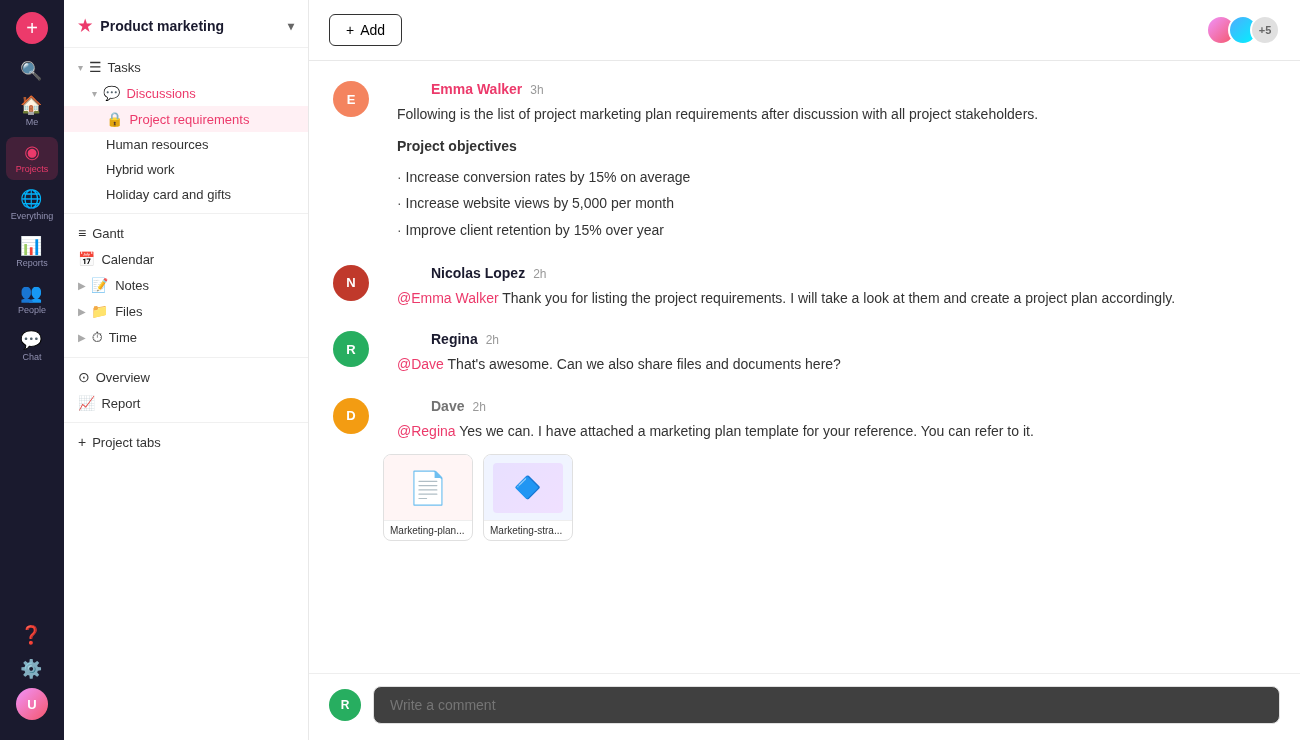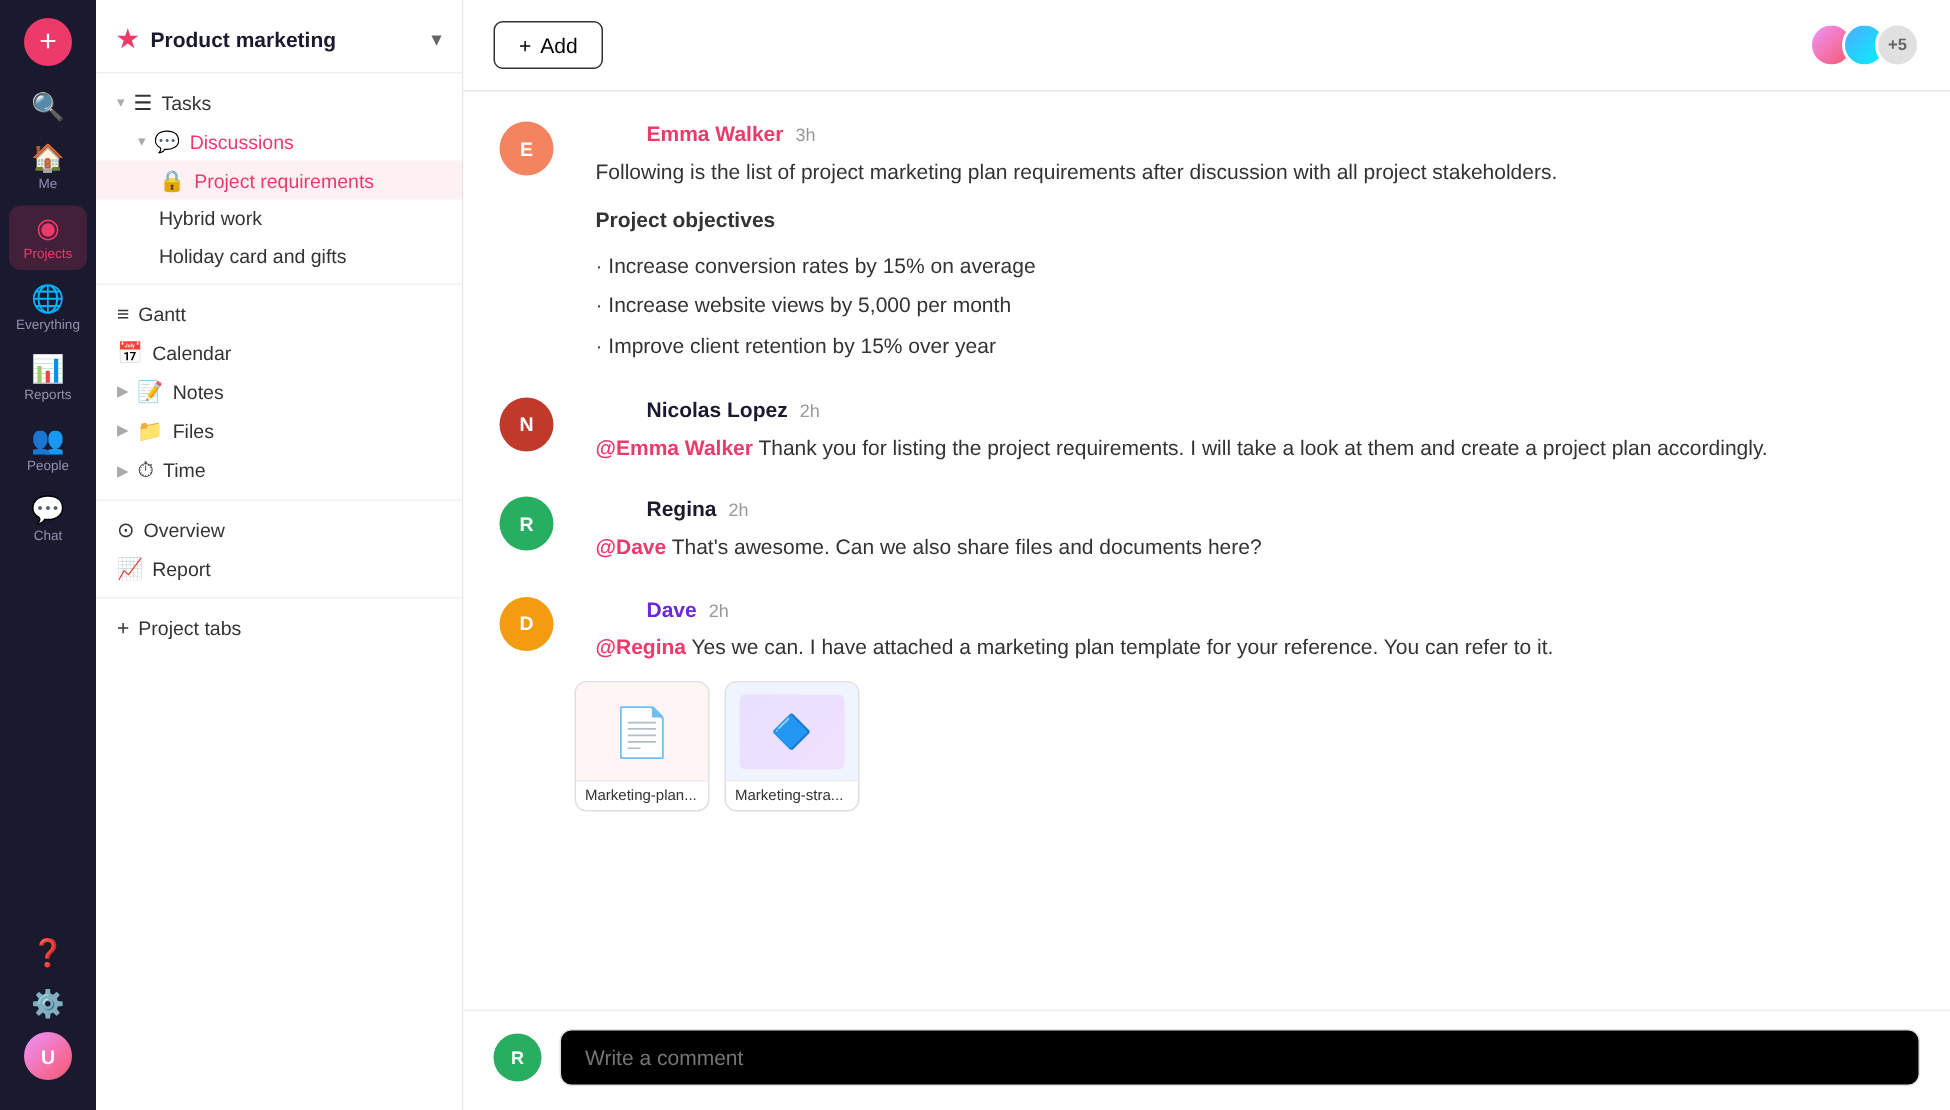--- a/index.html
+++ b/index.html
@@ -200,21 +200,21 @@
       margin-left: 14px;
     }
 
     .msg-text strong { font-weight: 700; display: block; margin-bottom: 6px; margin-top: 10px; }
     .msg-text strong:first-child { margin-top: 0; }
 
     .msg-text ul { list-style: none; padding: 0; }
     .msg-text ul li { padding: 2px 0; }
     .msg-text ul li::before { content: "·  "; color: #555; }
 
-    .mention { color: #ec3a6b; font-weight: 700; }
+    .mention { color: #ec3a6b; font-weight: 400; }
 
     
     .attachments {
       display: flex;
       gap: 10px;
       margin-top: 12px;
     }
     .attachment-card {
       width: 90px;
       border: 1px solid #e0e0e0;
@@ -250,21 +250,21 @@
       gap: 12px;
     }
     .comment-input {
       flex: 1;
       padding: 10px 16px;
       border: 1px solid #e0e0e0;
       border-radius: 8px;
       font-size: 14px;
       color: #aaa;
       outline: none;
-      background: #000000;
+      background: #404040;
     }
 
     
     .pdf-icon {
       font-size: 32px;
       color: #e53935;
     }
 
     
     .honeycomb-placeholder {
@@ -358,20 +358,23 @@
         <span>⊟</span>
         <span>🔍</span>
       </div>
     </div>
 
     <div class="sidebar-item indent2 active">
       <span class="item-icon lock-icon-pink">🔒</span>
       <span class="item-label">Project requirements</span>
     </div>
 
+    <div class="sidebar-item indent2">
+      <span class="item-label">Human resources</span>
+    </div>
 
     <div class="sidebar-item indent2">
       <span class="item-label">Hybrid work</span>
     </div>
 
     <div class="sidebar-item indent2">
       <span class="item-label">Holiday card and gifts</span>
     </div>
 
     <div class="section-divider"></div>
@@ -482,21 +485,21 @@
         <div class="msg-text">
           <span class="mention">@Dave</span> That's awesome. Can we also share files and documents here?
         </div>
       </div>
     </div>
 
     <div class="message-block">
       <div class="msg-avatar" style="background: #f39c12;">D</div>
       <div class="msg-content">
         <div class="msg-header">
-          <span class="msg-author" style="color:#6d28d9;">Dave</span>
+          <span class="msg-author" style="color:#737373;">Dave</span>
           <span class="msg-time">2h</span>
         </div>
         <div class="msg-text">
           <span class="mention">@Regina</span>  Yes we can. I have attached a marketing plan template for your reference. You can refer to it.
         </div>
         <div class="attachments">
           <div class="attachment-card">
             <div class="attachment-thumb doc">
               <span class="pdf-icon">📄</span>
             </div>

